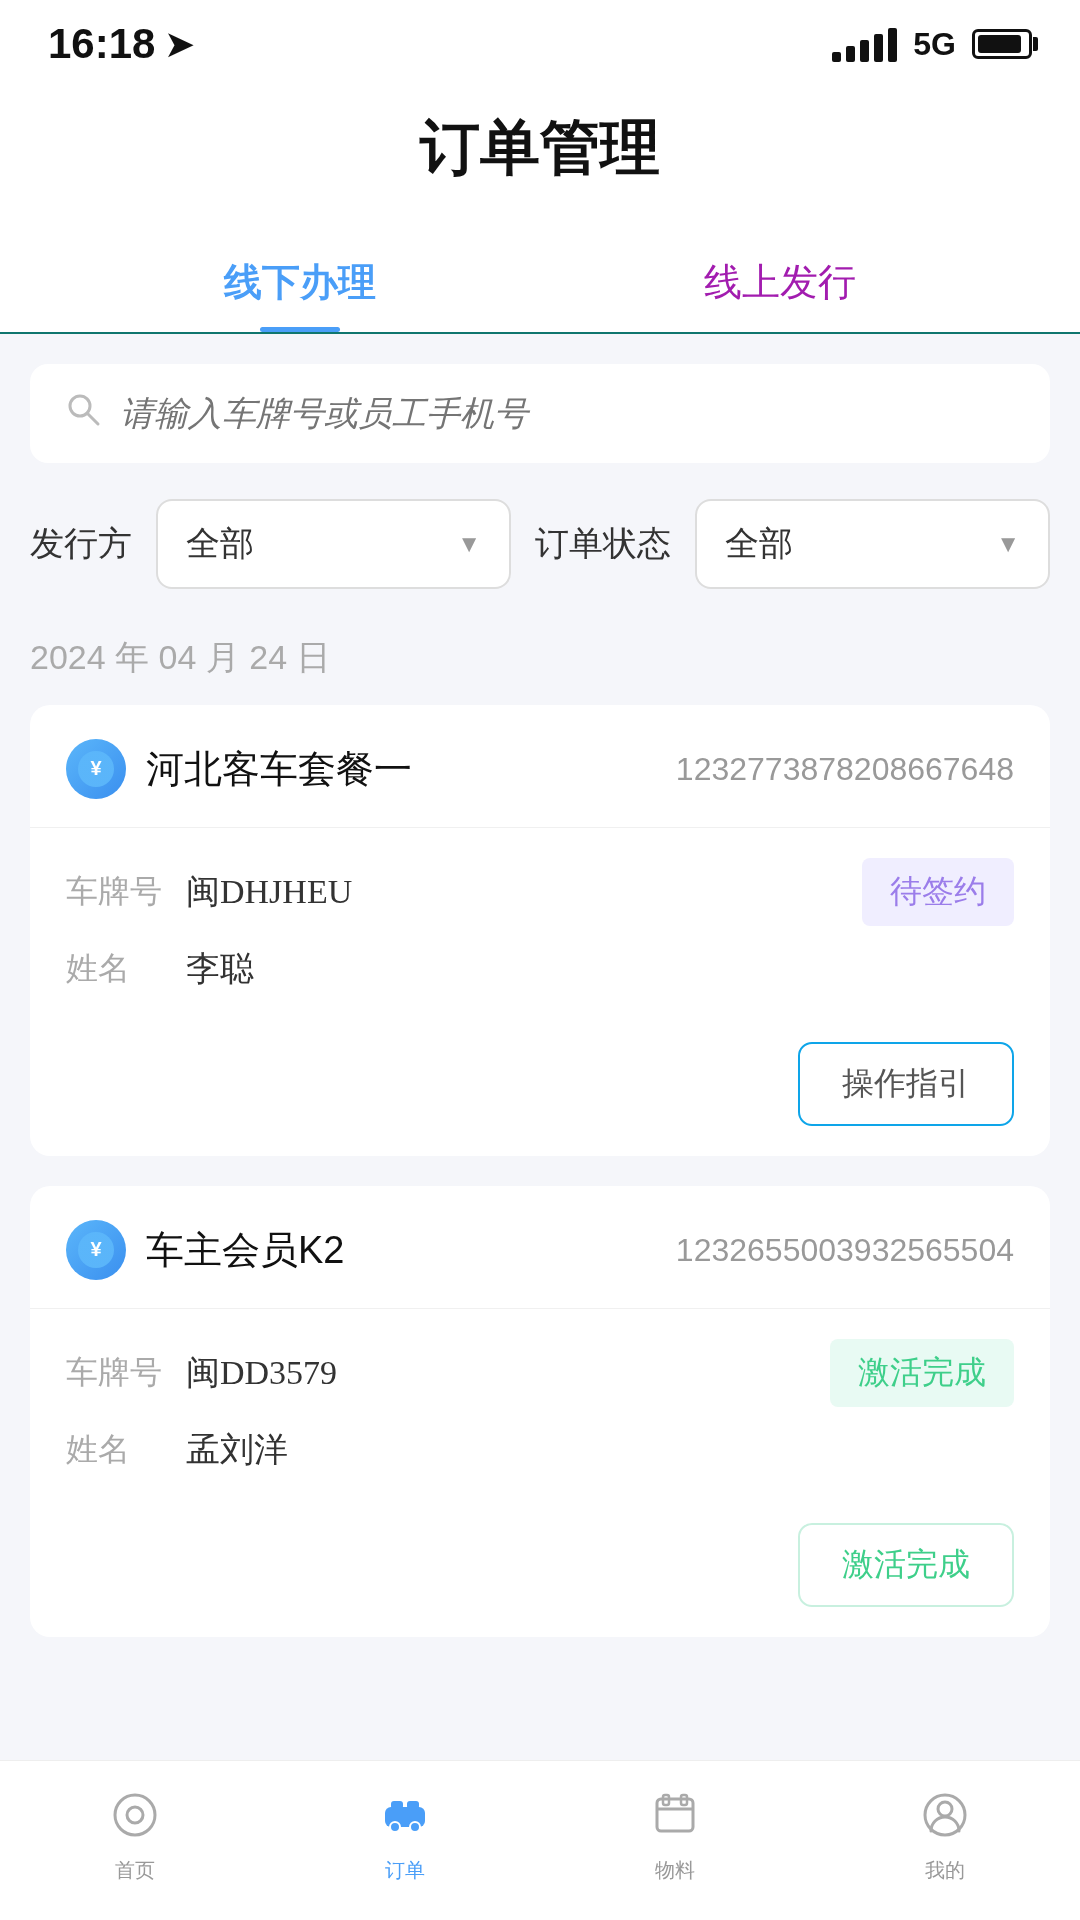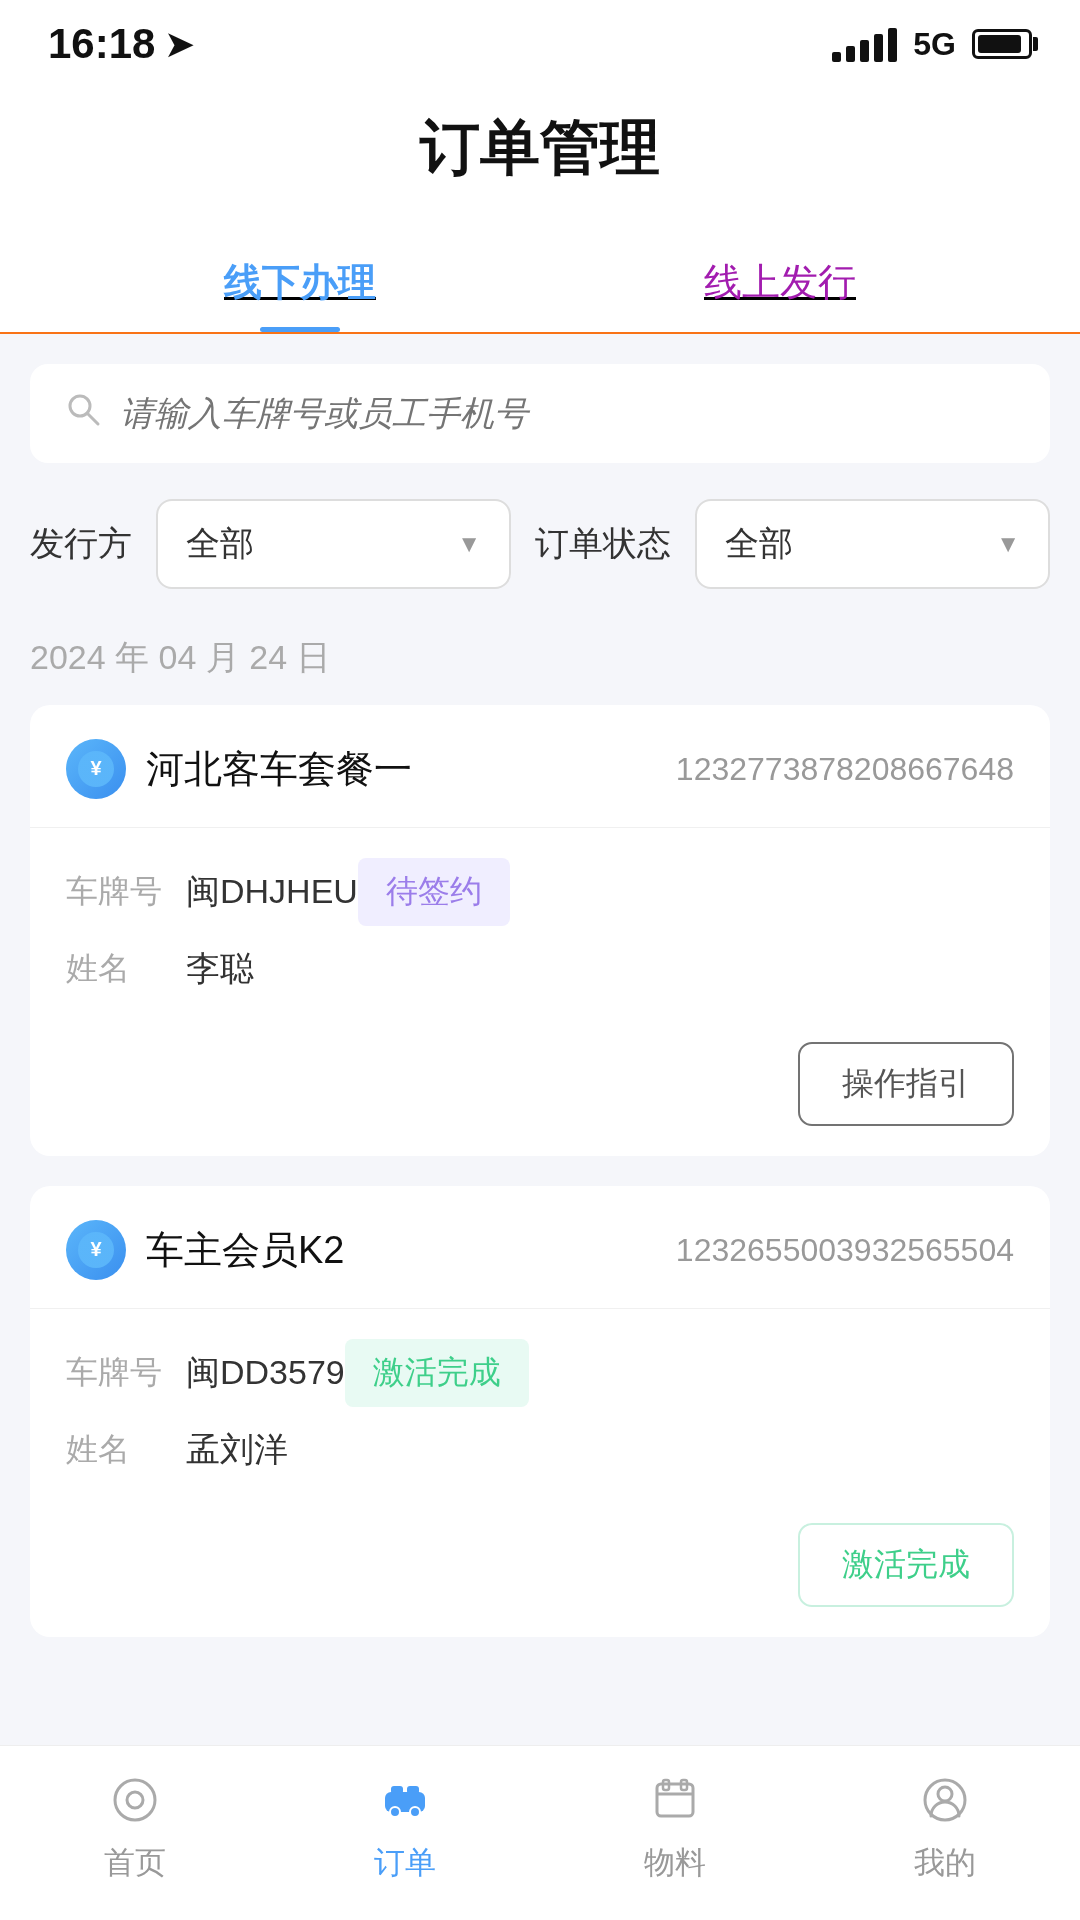--- a/index.html
+++ b/index.html
@@ -91,23 +91,22 @@
     .header-title {
       font-size: 60px;
       font-weight: 700;
       color: #111;
     }
 
     
     .tabs {
       background: #fff;
       display: flex;
-      border-bottom: 2px solid #f97316;
+      border-bottom: 2px solid #0f766e;
       padding: 0 60px;
-      text-decoration: underline;
     }
     .tab {
       flex: 1;
       text-align: center;
       padding: 28px 0 24px;
       font-size: 38px;
       color: #a21caf;
       position: relative;
       cursor: pointer;
     }
@@ -236,21 +235,23 @@
     .order-number {
       font-size: 32px;
       color: #999;
     }
     .order-body {
       padding: 30px 36px;
     }
     .order-row {
       display: flex;
       align-items: center;
+      justify-content: space-between;
       margin-bottom: 20px;
+      font-family: Liberation Serif, serif;
     }
     .order-row-left {
       display: flex;
       align-items: center;
       gap: 20px;
     }
     .order-field-label {
       font-size: 32px;
       color: #aaa;
       width: 100px;
@@ -273,21 +274,21 @@
     .status-done {
       background: #e8faf3;
       color: #3ecf8a;
     }
     .order-footer {
       display: flex;
       justify-content: flex-end;
       padding: 0 36px 30px;
     }
     .action-btn {
-      border: 2px solid #737373;
+      border: 2px solid #0ea5e9;
       border-radius: 14px;
       padding: 18px 42px;
       font-size: 32px;
       color: #555;
       background: #fff;
       cursor: pointer;
     }
 
     
     .bottom-nav {
@@ -309,21 +310,21 @@
       cursor: pointer;
     }
     .nav-icon {
       width: 60px;
       height: 60px;
       display: flex;
       align-items: center;
       justify-content: center;
     }
     .nav-label {
-      font-size: 31px;
+      font-size: 20px;
       color: #999;
     }
     .nav-label.active {
       color: #4a9ef8;
     }
 
     
     .nav-svg {
       width: 56px;
       height: 56px;

